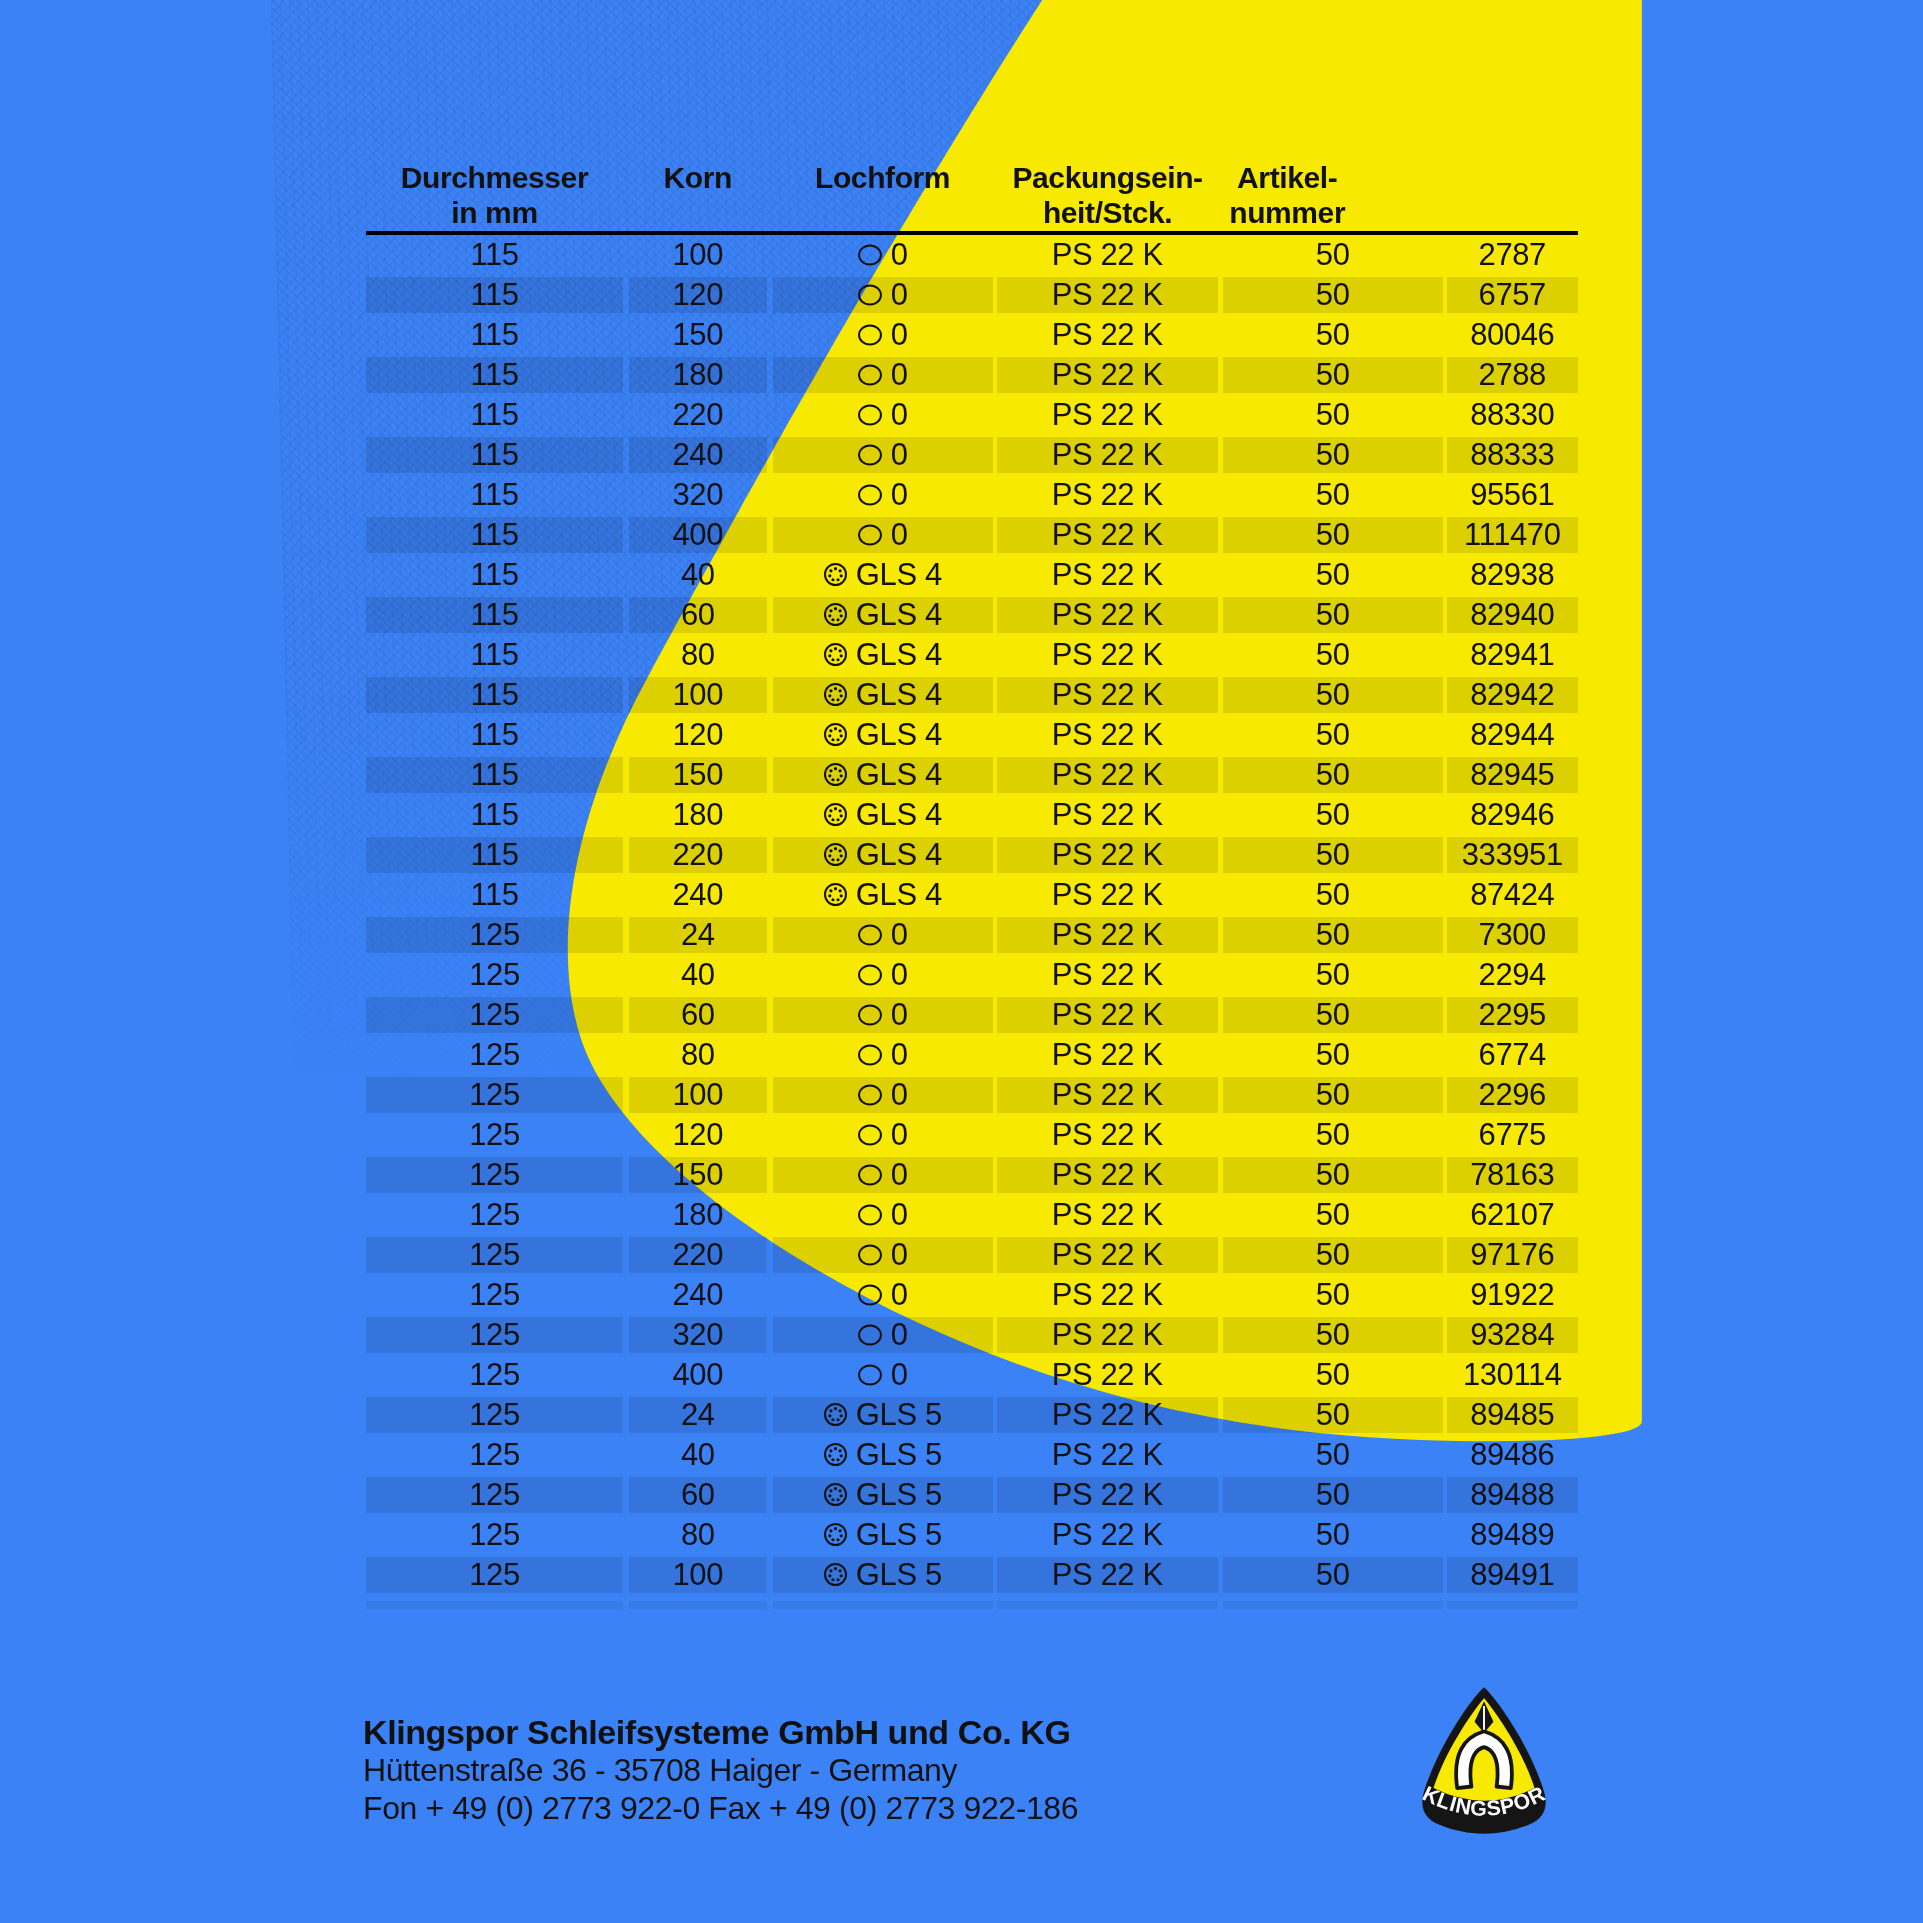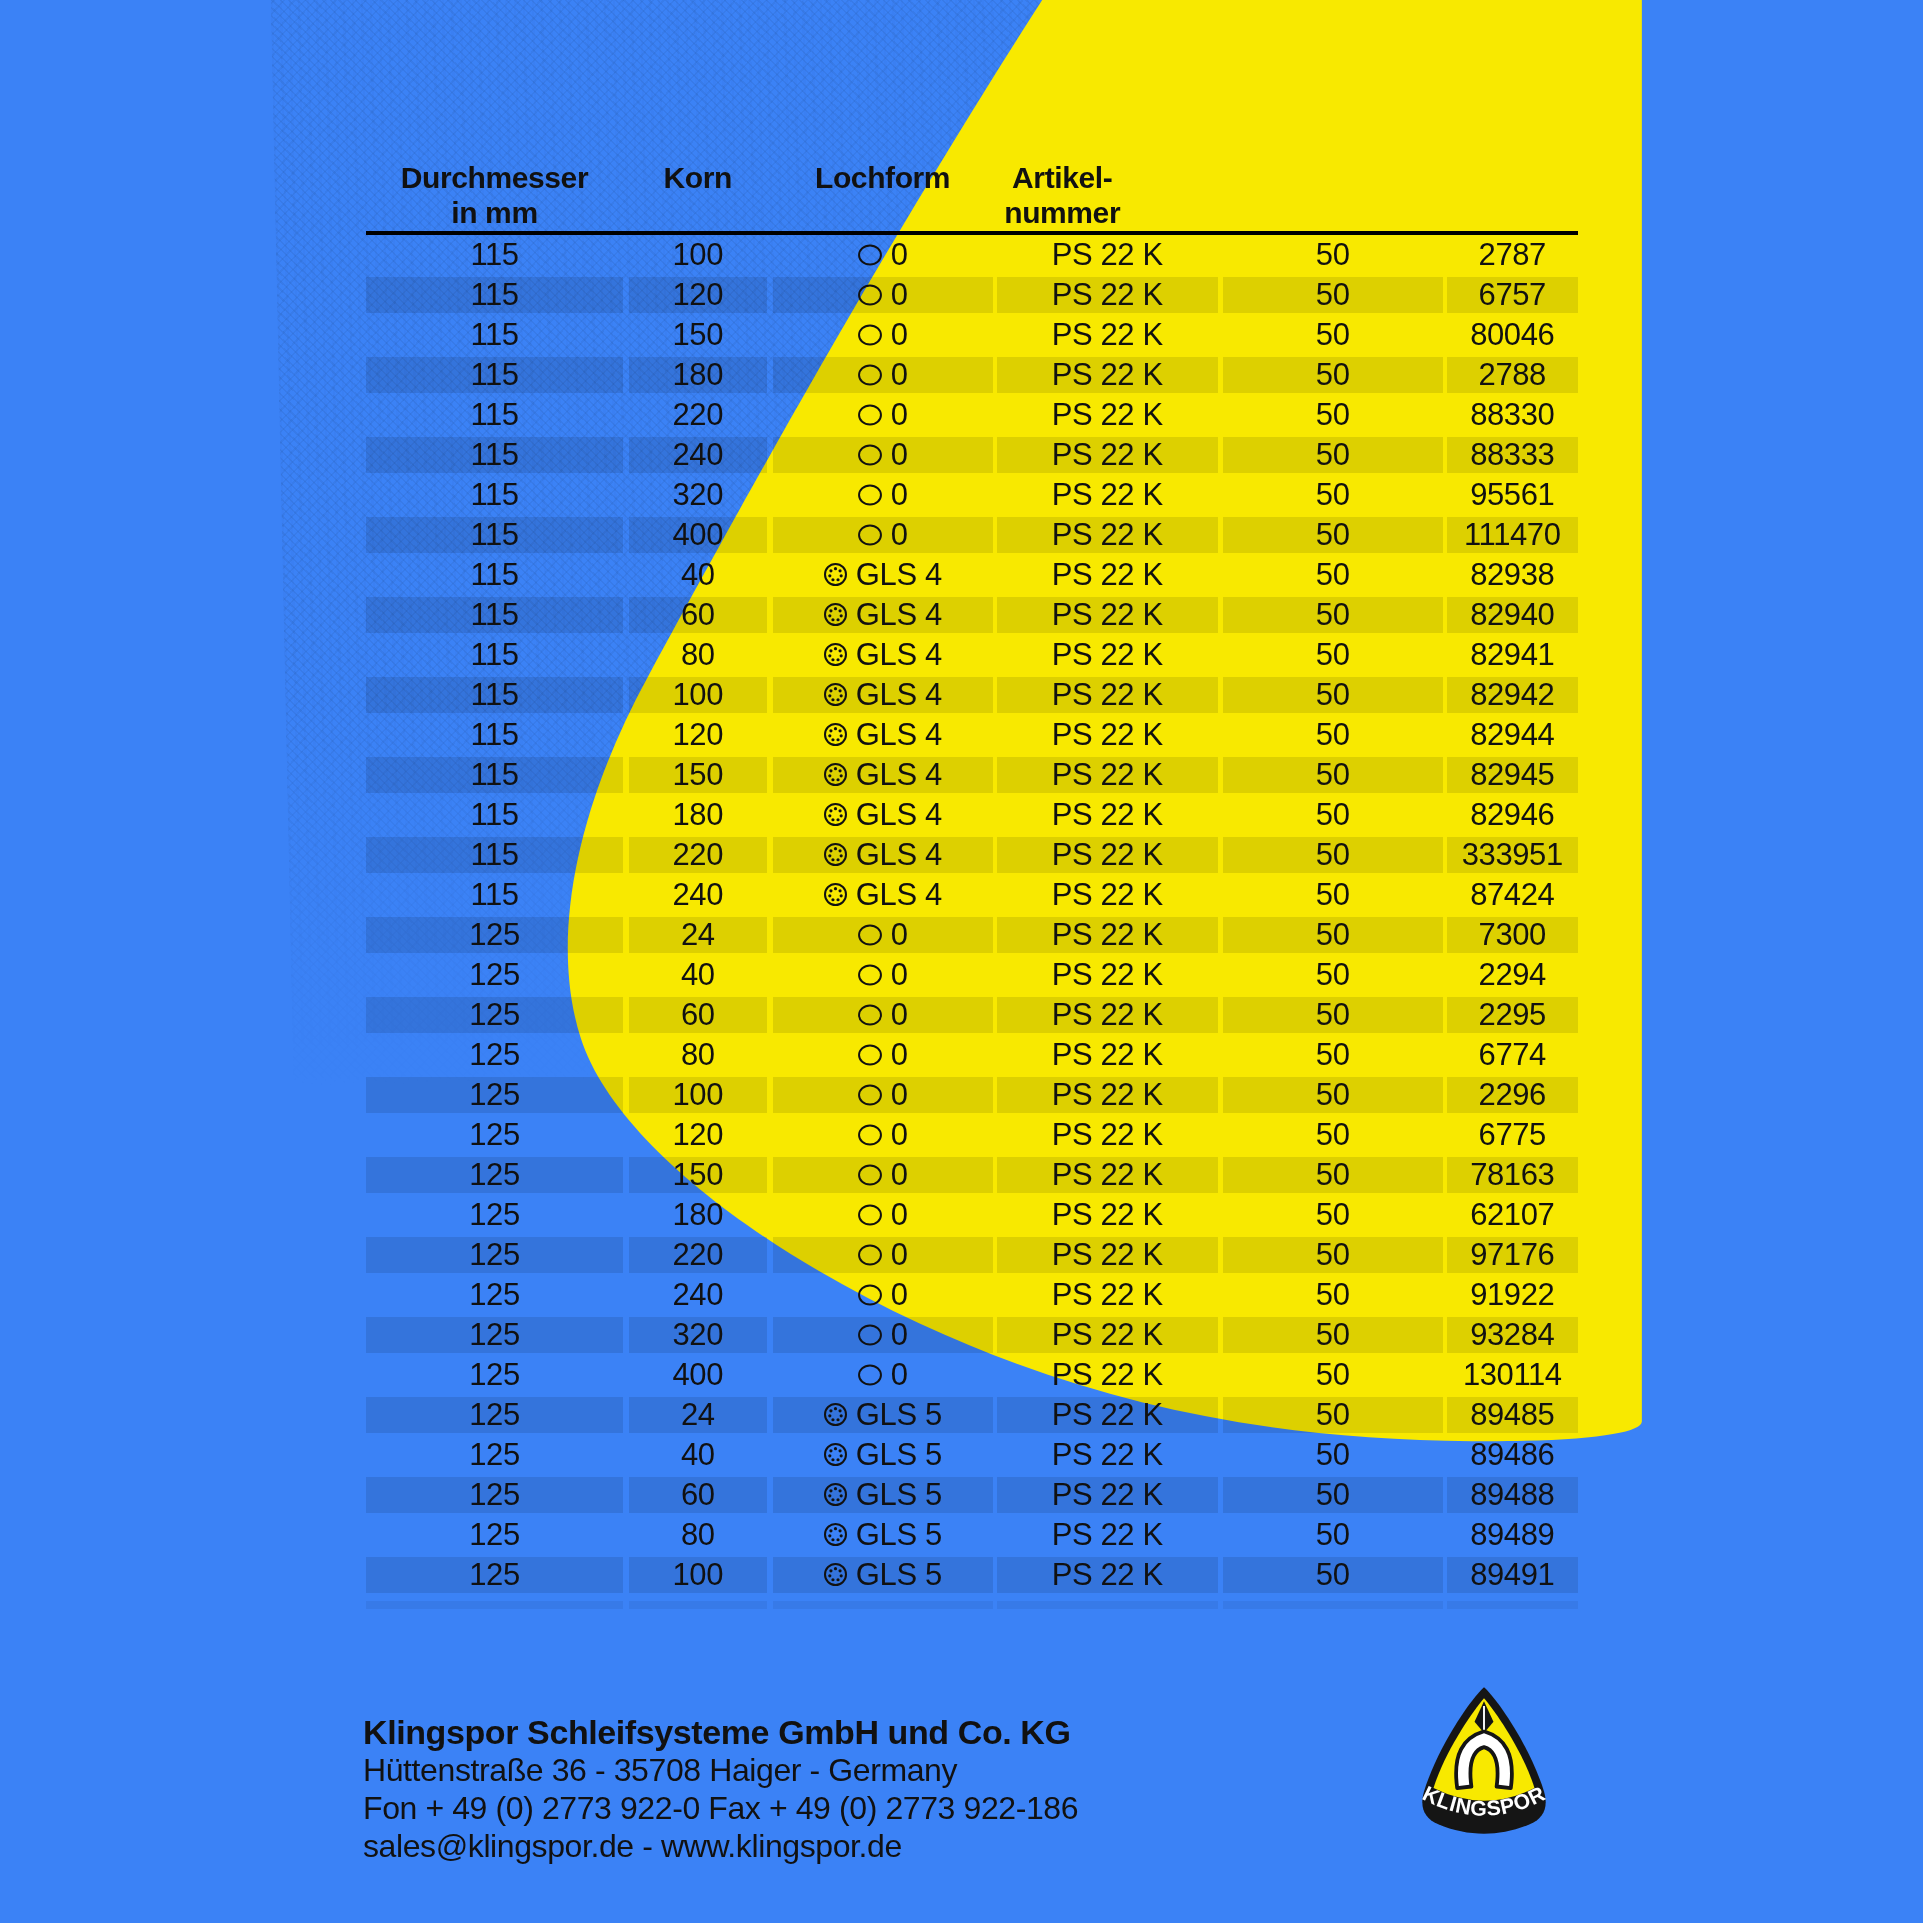--- a/index.html
+++ b/index.html
@@ -66,20 +66,24 @@
         <span>in mm</span>
       </div>
       <div class="hcell c1">
         <span>Korn</span>
         <span></span>
       </div>
       <div class="hcell c2">
         <span>Lochform</span>
         <span></span>
       </div>
+      <div class="hcell c4">
+        <span>Packungsein-</span>
+        <span>heit/Stck.</span>
+      </div>
       <div class="hcell c5">
         <span>Artikel-</span>
         <span>nummer</span>
       </div>
     </div>
 
     <div class="tbody">
         <div class="row">
           <div class="cell c0">115</div>
           <div class="cell c1">100</div>
@@ -629,21 +633,20 @@
       <div class="cell c3"></div>
       <div class="cell c4"></div>
       <div class="cell c5"></div>
     </div>
   </div>
 
   <div class="footer">
     <div class="f-bold">Klingspor Schleifsysteme GmbH und Co. KG</div>
     <div>Hüttenstraße 36 - 35708 Haiger - Germany</div>
     <div>Fon + 49 (0) 2773 922-0  Fax + 49 (0) 2773 922-186</div>
-    <div>sales@klingspor.de - www.klingspor.de</div>
   </div>
 
   <svg class="logo" viewBox="0 0 100 104">
     <path fill="#151515" d="M50,2 C58,9 79,39 88,68 C91,78 88,85 79,89 C60,97 40,97 21,89 C12,85 9,78 12,68 C21,39 42,9 50,2 Z"></path>
     <path fill="#F8E900" d="M50,9 C57,17 75,43 82,66 Q50,82 18,66 C25,43 43,17 50,9 Z"></path>
     <path fill="#ffffff" stroke="#151515" stroke-width="2.4" stroke-linejoin="round" d="M50,30 C37,34 30,44 33,66 L42,65 C40,50 43,42 50,40 C57,42 60,50 58,65 L67,66 C70,44 63,34 50,30 Z"></path>
     <path fill="#151515" d="M50,11 L56,24 L50,31 L44,24 Z"></path>
     <path stroke="#ffffff" stroke-width="1.2" fill="none" d="M50,14 L50,29"></path>
     <path id="lg-arc" fill="none" d="M13,74 Q50,93 87,74"></path>
     <text font-size="13.5" font-weight="bold" fill="#ffffff" letter-spacing="0.4" font-family="Liberation Sans, sans-serif">

